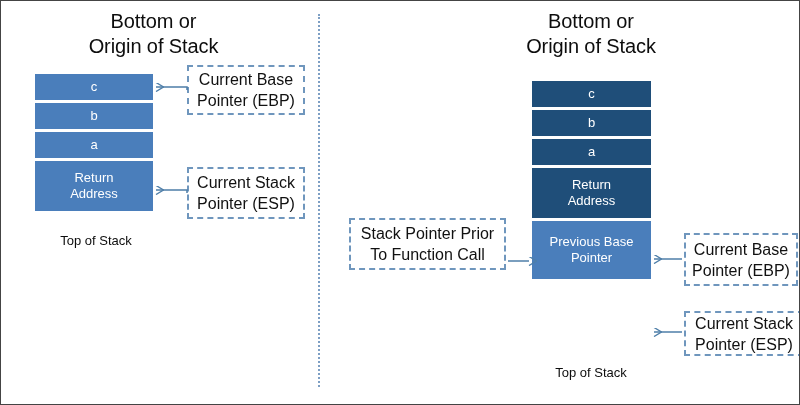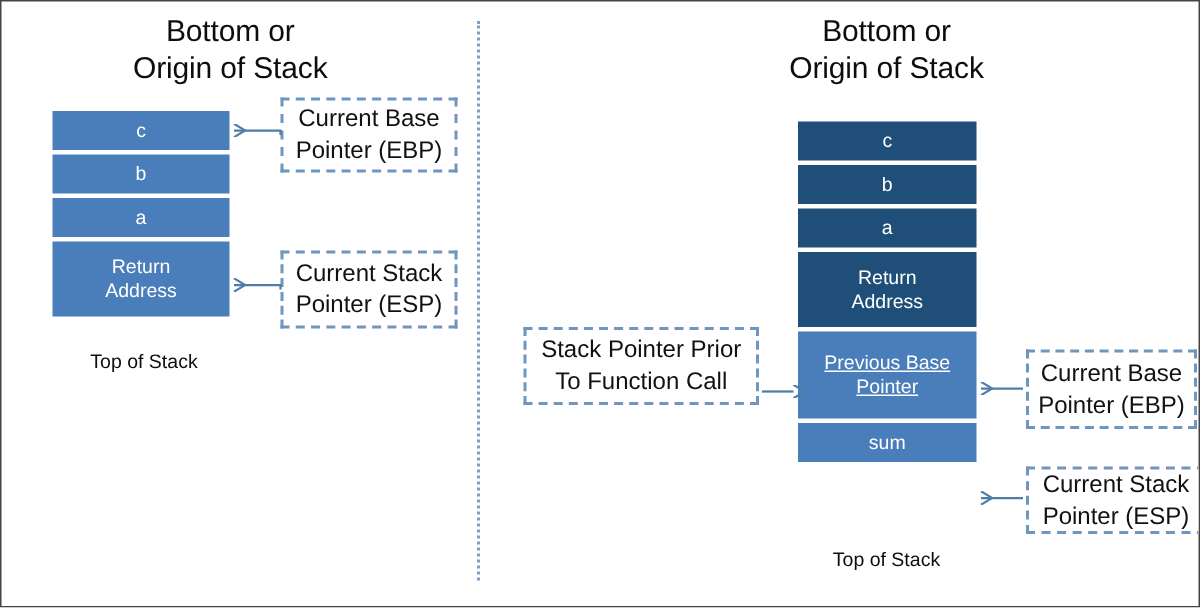--- a/index.html
+++ b/index.html
@@ -57,21 +57,21 @@
     font-size: 13px;
     line-height: 16px;
     margin-bottom: 3px;
     padding: 0 4px;
     white-space: pre-line;
   }
   .cell.dark  { background: #1f4e79; }
   .cell.mid   { background: #4a7ebb; }
   .cell.h1    { height: 26px; }
   .cell.h2    { height: 50px; }
-  .cell.h3    { height: 58px; text-decoration: underline; }
+  .cell.h3    { height: 58px; }
 
   
   .callout {
     position: absolute;
     box-sizing: border-box;
     border: 2px dashed #6f96bd;
     background: #ffffff;
     display: flex;
     align-items: center;
     justify-content: center;
@@ -130,21 +130,20 @@
 Origin of Stack</div>
 
   <div class="stack" style="left:531px; top:80px; width:119px;">
     <div class="cell dark h1">c</div>
     <div class="cell dark h1">b</div>
     <div class="cell dark h1">a</div>
     <div class="cell dark h2">Return
 Address</div>
     <div class="cell mid h3">Previous Base
 Pointer</div>
-    <div class="cell mid h1">sum</div>
   </div>
 
   <div class="foot-label" style="left:495px; top:360px; width:190px;">Top of Stack</div>
 
   <div class="callout" style="left:348px; top:217px; width:157px; height:52px;">Stack Pointer Prior
 To Function Call</div>
 
   <div class="callout" style="left:683px; top:232px; width:114px; height:53px;">Current Base
 Pointer (EBP)</div>
 

